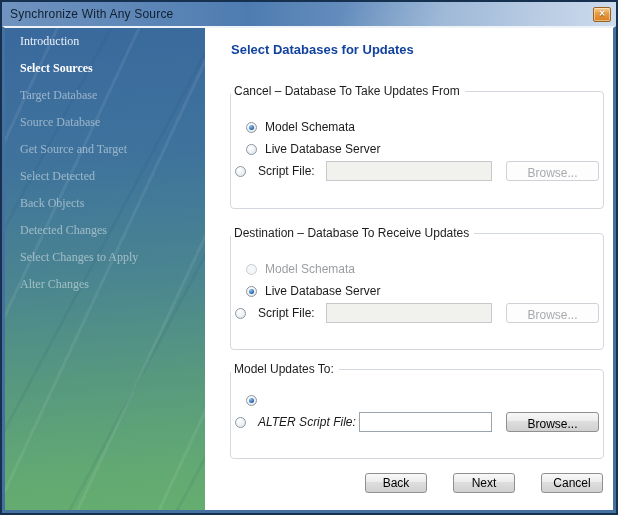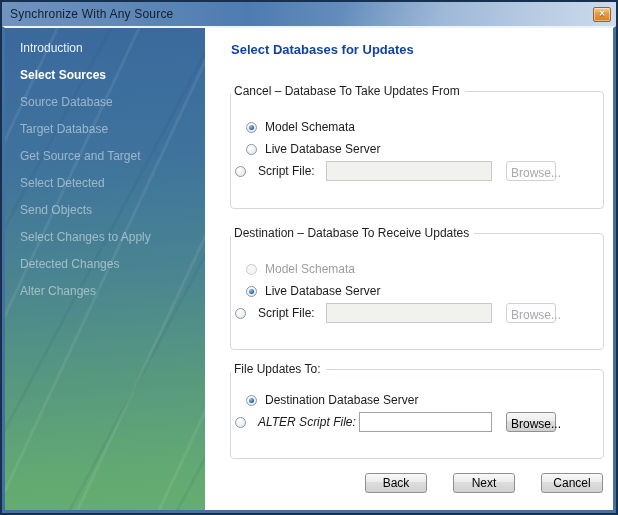--- a/index.html
+++ b/index.html
@@ -25,22 +25,23 @@
   }
   .close-x{color:#fff;font-size:8px;font-weight:bold;line-height:1;text-shadow:0 1px 1px rgba(90,50,0,.6);}
   
   .body{
     flex:1;display:flex;box-sizing:border-box;background:#fff;
     border-left:3px solid #44719f;border-right:3px solid #44719f;
     border-bottom:3px solid #44719f;border-top:2px solid #eef3f8;
   }
   
   .sidebar{
-    width:200px;flex:none;position:relative;padding-top:6px;box-sizing:border-box;overflow:hidden;
+    width:200px;flex:none;position:relative;box-sizing:border-box;overflow:hidden;
     background:linear-gradient(176deg,#3a699d 0%,#3f739c 28%,#4a8590 52%,#57987f 72%,#62a873 90%,#66ad70 100%);
+    font-family:Liberation Serif, serif;
   }
   .sidebar::after{
     content:"";position:absolute;inset:0;pointer-events:none;
     background:
       repeating-linear-gradient(115deg,transparent 0 46px,rgba(255,255,255,.07) 46px 49px,transparent 49px 74px),
       repeating-linear-gradient(118deg,transparent 0 92px,rgba(15,60,95,.08) 92px 95px);
   }
   .side-item{
     height:27px;display:flex;align-items:center;padding-left:15px;
     font-size:12px;color:rgba(255,255,255,.48);position:relative;z-index:1;
@@ -90,48 +91,48 @@
   .tb:disabled{background:#f1f1ee;border-color:#c6cacd;}
   .tb-w166{width:166px;}
   .tb-w133{width:133px;}
   
   .btn{
     height:20px;box-sizing:border-box;border:1px solid #8e9192;border-radius:3px;
     background:linear-gradient(#f8f8f8,#ececec 45%,#dedede 46%,#d0d0d0);
     font:12px "Liberation Sans",sans-serif;color:#000;padding:0 8px;cursor:default;
   }
   .btn:disabled{border-color:#ced2d6;background:#fdfdfd;color:#a7aaac;}
-  .browse{width:50px;margin-left:14px;padding:4px;}
+  .browse{width:93px;margin-left:14px;padding:4px;}
   .footer{position:absolute;right:10px;bottom:17px;display:flex;gap:26px;}
   .nav{min-width:62px;}
 </style>
 </head>
 <body>
 
 <div class="window">
 
   <div class="titlebar">
     <span class="title-text">Synchronize With Any Source</span>
     <button class="close-btn">
       <span class="close-x">✕</span>
     </button>
   </div>
 
   <div class="body">
 
     <div class="sidebar">
       <div class="side-item done">Introduction</div>
       <div class="side-item active">Select Sources</div>
+      <div class="side-item">Target Database</div>
       <div class="side-item">Source Database</div>
-      <div class="side-item">Target Database</div>
       <div class="side-item">Get Source and Target</div>
       <div class="side-item">Select Detected</div>
-      <div class="side-item">Send Objects</div>
+      <div class="side-item">Back Objects</div>
+      <div class="side-item">Detected Changes</div>
       <div class="side-item">Select Changes to Apply</div>
-      <div class="side-item">Detected Changes</div>
       <div class="side-item">Alter Changes</div>
     </div>
 
     <div class="main">
 
       <h1 class="heading">Select Databases for Updates</h1>
 
       <div class="groupbox gb1">
         <span class="gb-title">Cancel – Database To Take Updates From</span>
         <div class="gb-body">
@@ -166,25 +167,24 @@
           <div class="opt-row">
             <span class="radio"></span>
             <span class="opt-label script-label w68">Script File:</span>
             <input class="tb tb-w166" disabled="" value="" style="">
             <button class="btn browse" disabled="">Browse...</button>
           </div>
         </div>
       </div>
 
       <div class="groupbox gb3">
-        <span class="gb-title">File Updates To:</span>
+        <span class="gb-title">Model Updates To:</span>
         <div class="gb-body">
           <div class="opt-row indent">
             <span class="radio checked"></span>
-            <span class="opt-label">Destination Database Server</span>
           </div>
           <div class="opt-row">
             <span class="radio"></span>
             <span class="opt-label script-label w101">ALTER Script File:</span>
             <input class="tb tb-w133" value="" style="">
             <button class="btn browse">Browse...</button>
           </div>
         </div>
       </div>
 

